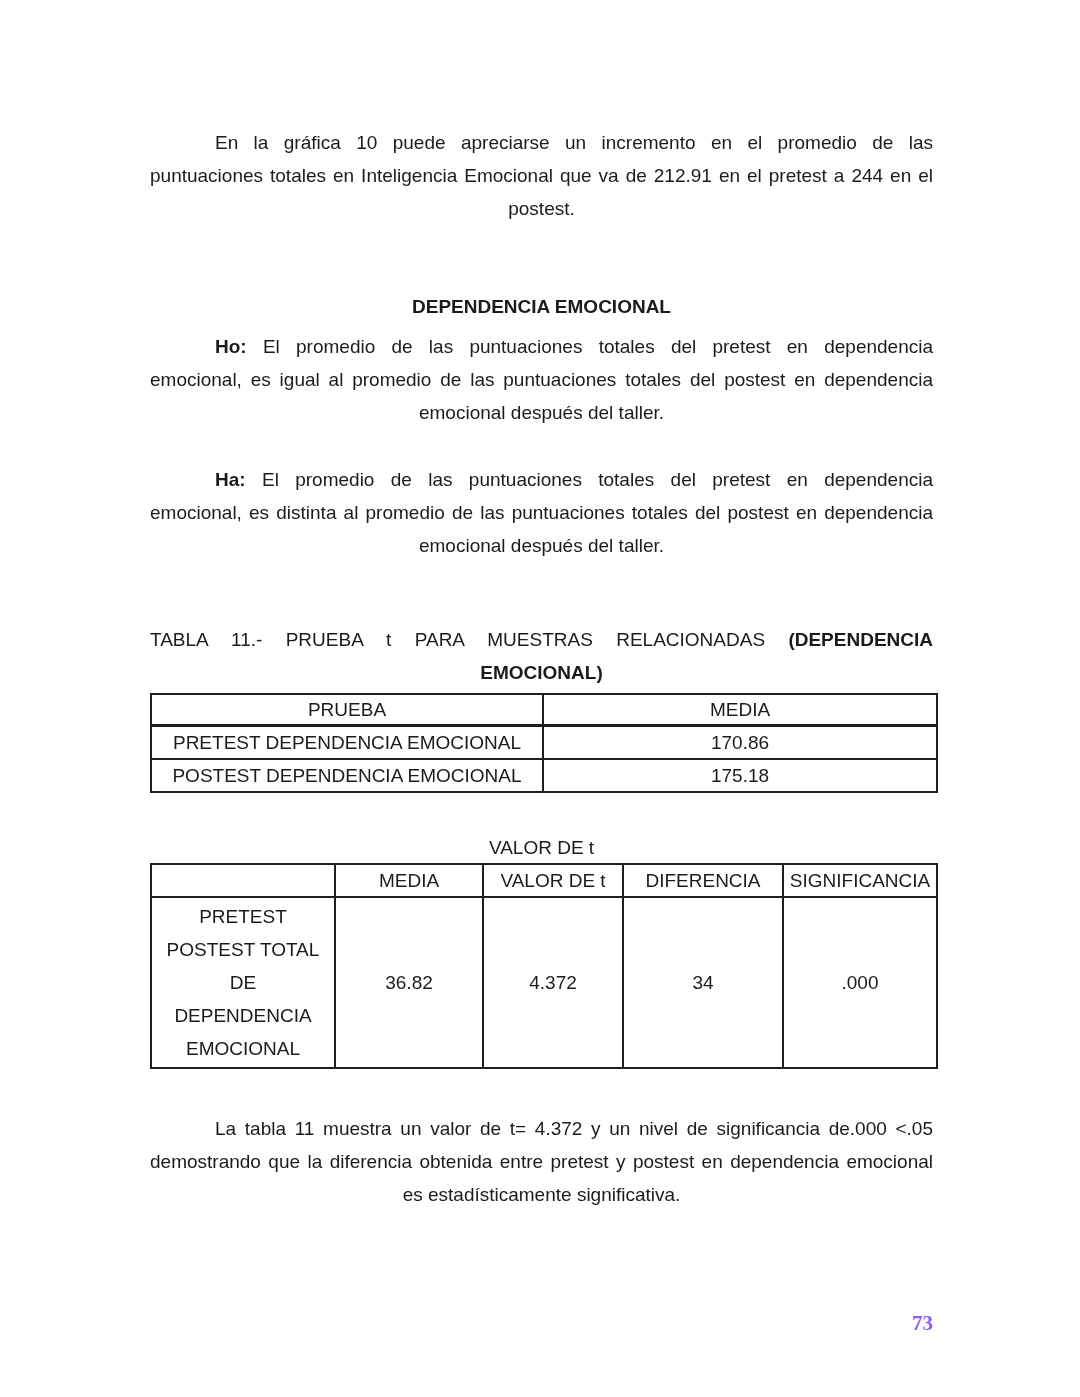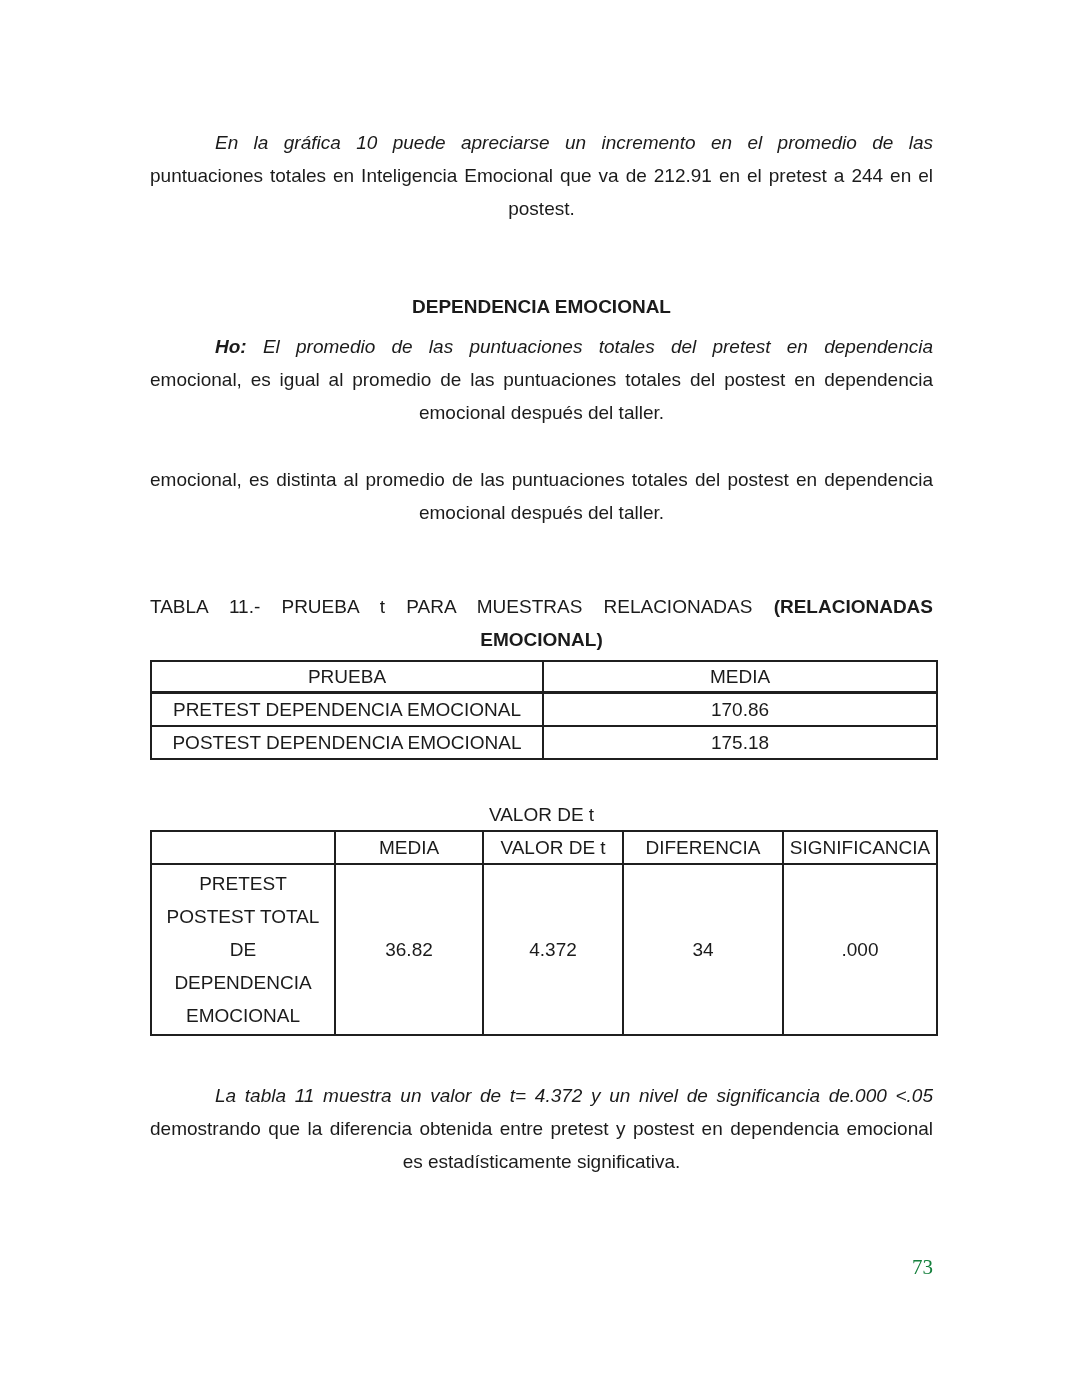--- a/index.html
+++ b/index.html
@@ -11,21 +11,21 @@
     font-family: "Liberation Sans", sans-serif;
     font-size: 19px;
     line-height: 33px;
     color: #1b1b1b;
     overflow: hidden;
   }
   .content { padding: 126px 147px 0 150px; }
 
   .jline { text-align: justify; text-align-last: justify; }
   .lline { text-align: center; }
-  .indent { padding-left: 65px; font-style: italic; }
+  .indent { padding-left: 65px; }
   .bold { font-weight: bold; }
 
   .heading {
     margin-top: 65px;
     text-align: center;
     font-weight: bold;
   }
   .ho-para { margin-top: 7px; }
   .ha-para { margin-top: 34px; }
   .caption { margin-top: 61px; }
@@ -52,26 +52,27 @@
     padding: 0;
   }
   .t2 thead th { height: 31px; line-height: 28px; }
   .t2 tbody td { height: 167px; vertical-align: middle; }
   .t2 .label-cell { vertical-align: top; padding-top: 2px; }
   .t2 .label-line { display: block; line-height: 33px; }
 
   .closing { margin-top: 43px; }
 
   .page-number {
-    margin-top: 73px;
+    margin-top: 96px;
     text-align: right;
     font-family: "Liberation Serif", serif;
     font-size: 21px;
     line-height: 33px;
-    color: #15803d;
+    color: #8b5cf6;
+    font-weight: bold;
   }
 </style>
 </head>
 <body>
 
 <div class="page">
   <div class="content">
 
     <div class="para">
       <div class="jline indent">En la gráfica 10 puede apreciarse un incremento en el promedio de las</div>
@@ -84,28 +85,32 @@
     <div class="para ho-para">
       <div class="jline indent">
         <span class="bold">Ho:</span>
         <span>El promedio de las puntuaciones totales del pretest en dependencia</span>
       </div>
       <div class="jline">emocional, es igual al promedio de las puntuaciones totales del postest en dependencia</div>
       <div class="lline">emocional después del taller.</div>
     </div>
 
     <div class="para ha-para">
+      <div class="jline indent">
+        <span class="bold">Ha:</span>
+        <span>El promedio de las puntuaciones totales del pretest en dependencia</span>
+      </div>
       <div class="jline">emocional, es distinta al promedio de las puntuaciones totales del postest en dependencia</div>
       <div class="lline">emocional después del taller.</div>
     </div>
 
     <div class="caption">
       <div class="jline">
         <span>TABLA 11.- PRUEBA t PARA MUESTRAS RELACIONADAS</span>
-        <span class="bold">(RELACIONADAS</span>
+        <span class="bold">(DEPENDENCIA</span>
       </div>
       <div class="lline bold">EMOCIONAL)</div>
     </div>
 
     <table class="t1">
       <colgroup>
           <col style="width:392px">
           <col style="width:394px">
         </colgroup>
       <thead>

